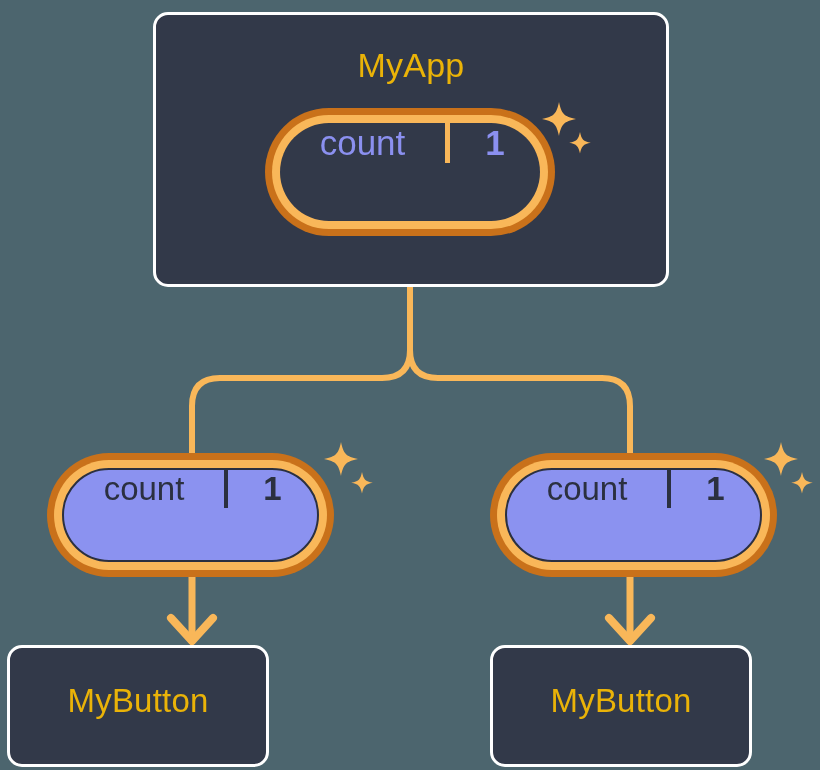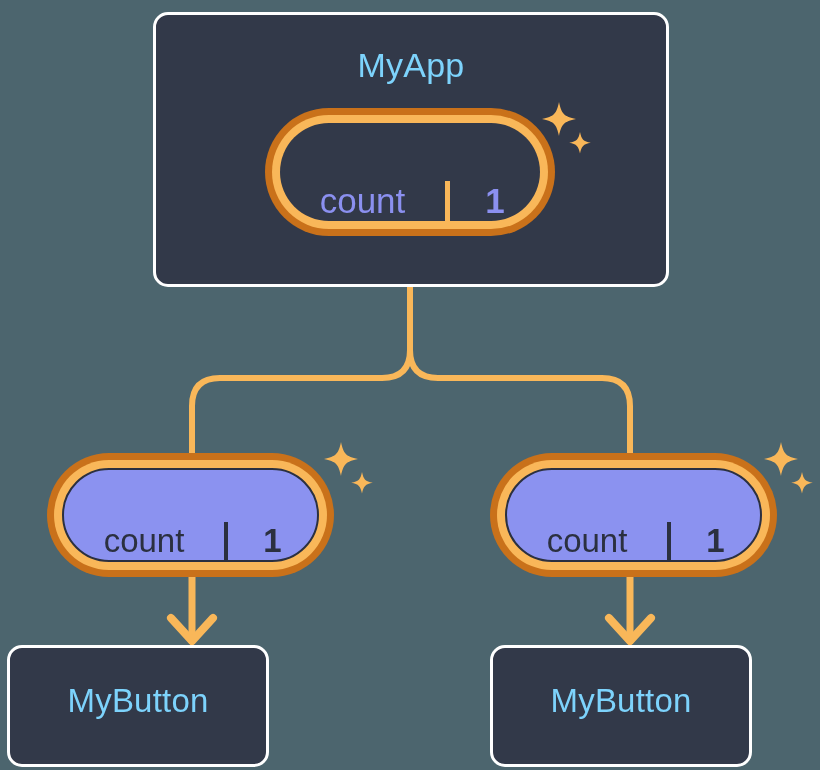--- a/index.html
+++ b/index.html
@@ -33,21 +33,21 @@
 
   
   .card {
     position: absolute;
     background: #323949;
     border: 3px solid #ffffff;
     border-radius: 15px;
     box-sizing: border-box;
   }
   .card-title {
-    color: #7dd3fc;
+    color: #eab308;
     font-size: 34px;
     font-weight: 400;
     letter-spacing: 0.2px;
     text-align: center;
     white-space: nowrap;
   }
 
   
   #card-myapp {
     left: 153px;
@@ -93,21 +93,21 @@
     display: flex;
     align-items: center;
     justify-content: center;
   }
   .pill-inner {
     box-sizing: border-box;
     width: 100%;
     height: 100%;
     border-radius: 999px;
     display: flex;
-    align-items: flex-end;
+    align-items: flex-start;
     overflow: hidden;
   }
   .pill-name, .pill-value {
     display: flex;
     align-items: center;
     justify-content: center;
     white-space: nowrap;
     box-sizing: border-box;
   }
 

